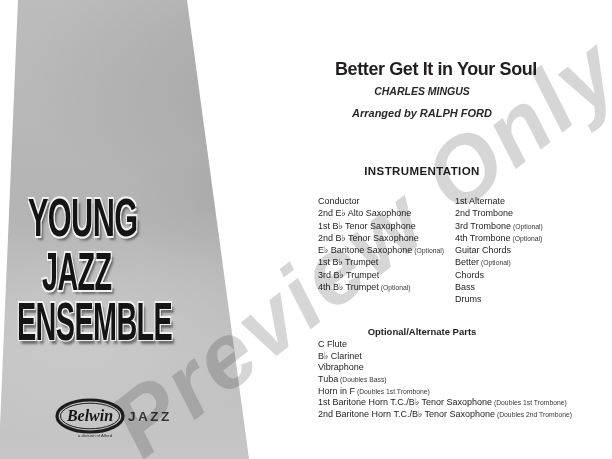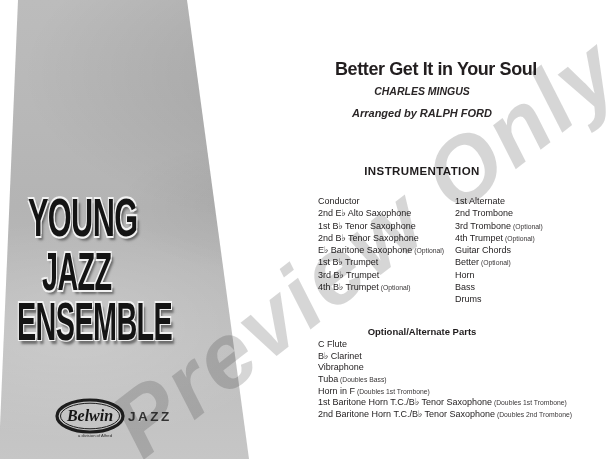--- a/index.html
+++ b/index.html
@@ -117,24 +117,24 @@
       <div class="li-row"><span class="li-text">E♭ Baritone Saxophone</span><span class="li-note"> (Optional)</span></div>
       <div class="li-row"><span class="li-text">1st B♭ Trumpet</span></div>
       <div class="li-row"><span class="li-text">3rd B♭ Trumpet</span></div>
       <div class="li-row"><span class="li-text">4th B♭ Trumpet</span><span class="li-note"> (Optional)</span></div>
     </div>
 
   <div class="ilist col-right">
       <div class="li-row"><span class="li-text">1st Alternate</span></div>
       <div class="li-row"><span class="li-text">2nd Trombone</span></div>
       <div class="li-row"><span class="li-text">3rd Trombone</span><span class="li-note"> (Optional)</span></div>
-      <div class="li-row"><span class="li-text">4th Trumpet</span><span class="li-note"> (Optional)</span></div>
+      <div class="li-row"><span class="li-text">4th Trombone</span><span class="li-note"> (Optional)</span></div>
       <div class="li-row"><span class="li-text">Guitar Chords</span></div>
       <div class="li-row"><span class="li-text">Better</span><span class="li-note"> (Optional)</span></div>
-      <div class="li-row"><span class="li-text">Horn</span></div>
+      <div class="li-row"><span class="li-text">Chords</span></div>
       <div class="li-row"><span class="li-text">Bass</span></div>
       <div class="li-row"><span class="li-text">Drums</span></div>
     </div>
 
   <div class="ilist opt-list">
       <div class="li-row"><span class="li-text">C Flute</span></div>
       <div class="li-row"><span class="li-text">B♭ Clarinet</span></div>
       <div class="li-row"><span class="li-text">Vibraphone</span></div>
       <div class="li-row"><span class="li-text">Tuba</span><span class="li-note"> (Doubles Bass)</span></div>
       <div class="li-row"><span class="li-text">Horn in F</span><span class="li-note"> (Doubles 1st Trombone)</span></div>

